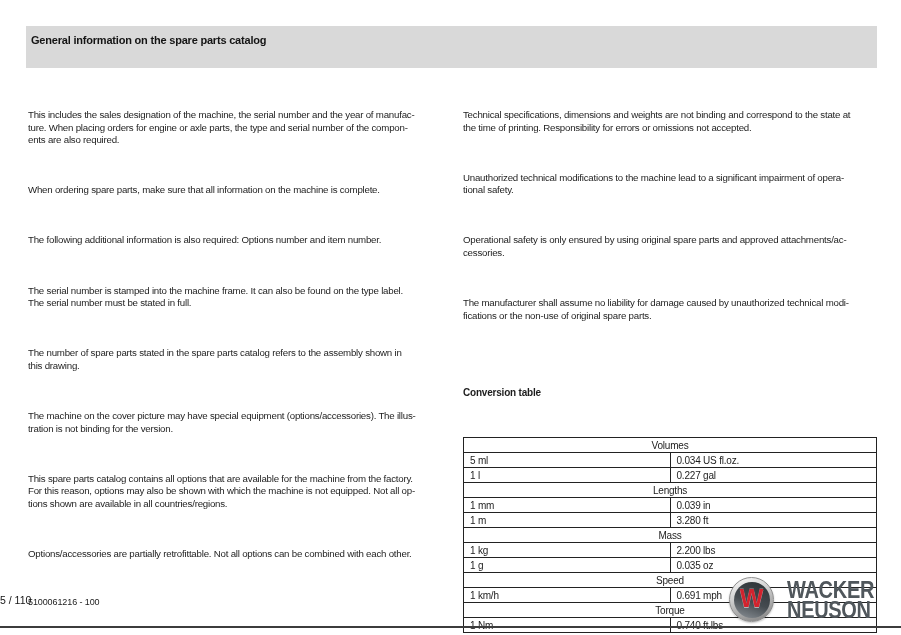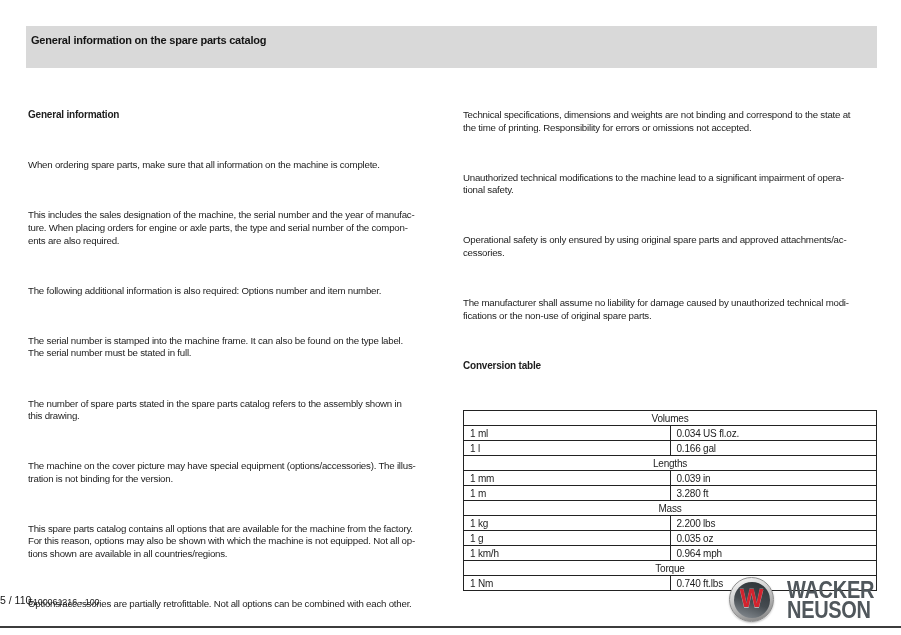--- a/index.html
+++ b/index.html
@@ -35,21 +35,21 @@
     white-space: pre;
   }
   .col-left  { left: 28px;  width: 420px; }
   .col-right { left: 463px; width: 414px; }
   .col h2 {
     font-size: 10px; font-weight: bold;
     margin: 0 0 12.6px 0; line-height: 12.55px;
     letter-spacing: -0.2px;
   }
   .col p { margin: 0 0 12.5px 0; }
-  .col-right h2.table-heading { margin-bottom: 13px; }
+  .col-right h2.table-heading { margin-top: 27px; margin-bottom: 13px; }
 
   table.conv {
     width: 414px;
     border-collapse: collapse;
     font-size: 10px;
     letter-spacing: -0.2px;
     white-space: normal;
   }
   table.conv td {
     border: 1px solid var(--table-border, #222222);
@@ -105,25 +105,24 @@
   }
 </style>
 </head>
 <body>
 
 <div class="header-bar">
   <span class="title">General information on the spare parts catalog</span>
 </div>
 
 <div class="col col-left">
-  <h2>General information</h2>
-  <p>When ordering spare parts, make sure that all information on the machine is complete.</p>
   <p>This includes the sales designation of the machine, the serial number and the year of manufac-
 ture. When placing orders for engine or axle parts, the type and serial number of the compon-
 ents are also required.</p>
+  <p>When ordering spare parts, make sure that all information on the machine is complete.</p>
   <p>The following additional information is also required: Options number and item number.</p>
   <p>The serial number is stamped into the machine frame. It can also be found on the type label.
 The serial number must be stated in full.</p>
   <p>The number of spare parts stated in the spare parts catalog refers to the assembly shown in
 this drawing.</p>
   <p>The machine on the cover picture may have special equipment (options/accessories). The illus-
 tration is not binding for the version.</p>
   <p>This spare parts catalog contains all options that are available for the machine from the factory.
 For this reason, options may also be shown with which the machine is not equipped. Not all op-
 tions shown are available in all countries/regions.</p>
@@ -143,26 +142,26 @@
 cessories.</p>
   <p>The manufacturer shall assume no liability for damage caused by unauthorized technical modi-
 fications or the non-use of original spare parts.</p>
   <h2 class="table-heading">Conversion table</h2>
   <table class="conv" id="conv-table">
       <tbody>
         <tr>
           <td colspan="2" class="sec">Volumes</td>
         </tr>
         <tr>
-          <td class="metric">1 ml</td>
+          <td class="metric">5 ml</td>
           <td>0.034 US fl.oz.</td>
         </tr>
         <tr>
           <td class="metric">1 l</td>
-          <td>0.166 gal</td>
+          <td>0.227 gal</td>
         </tr>
         <tr>
           <td colspan="2" class="sec">Lengths</td>
         </tr>
         <tr>
           <td class="metric">1 mm</td>
           <td>0.039 in</td>
         </tr>
         <tr>
           <td class="metric">1 m</td>
@@ -173,22 +172,25 @@
         </tr>
         <tr>
           <td class="metric">1 kg</td>
           <td>2.200 lbs</td>
         </tr>
         <tr>
           <td class="metric">1 g</td>
           <td>0.035 oz</td>
         </tr>
         <tr>
+          <td colspan="2" class="sec">Speed</td>
+        </tr>
+        <tr>
           <td class="metric">1 km/h</td>
-          <td>0.964 mph</td>
+          <td>0.691 mph</td>
         </tr>
         <tr>
           <td colspan="2" class="sec">Torque</td>
         </tr>
         <tr>
           <td class="metric">1 Nm</td>
           <td>0.740 ft.lbs</td>
         </tr>
       </tbody>
     </table>

